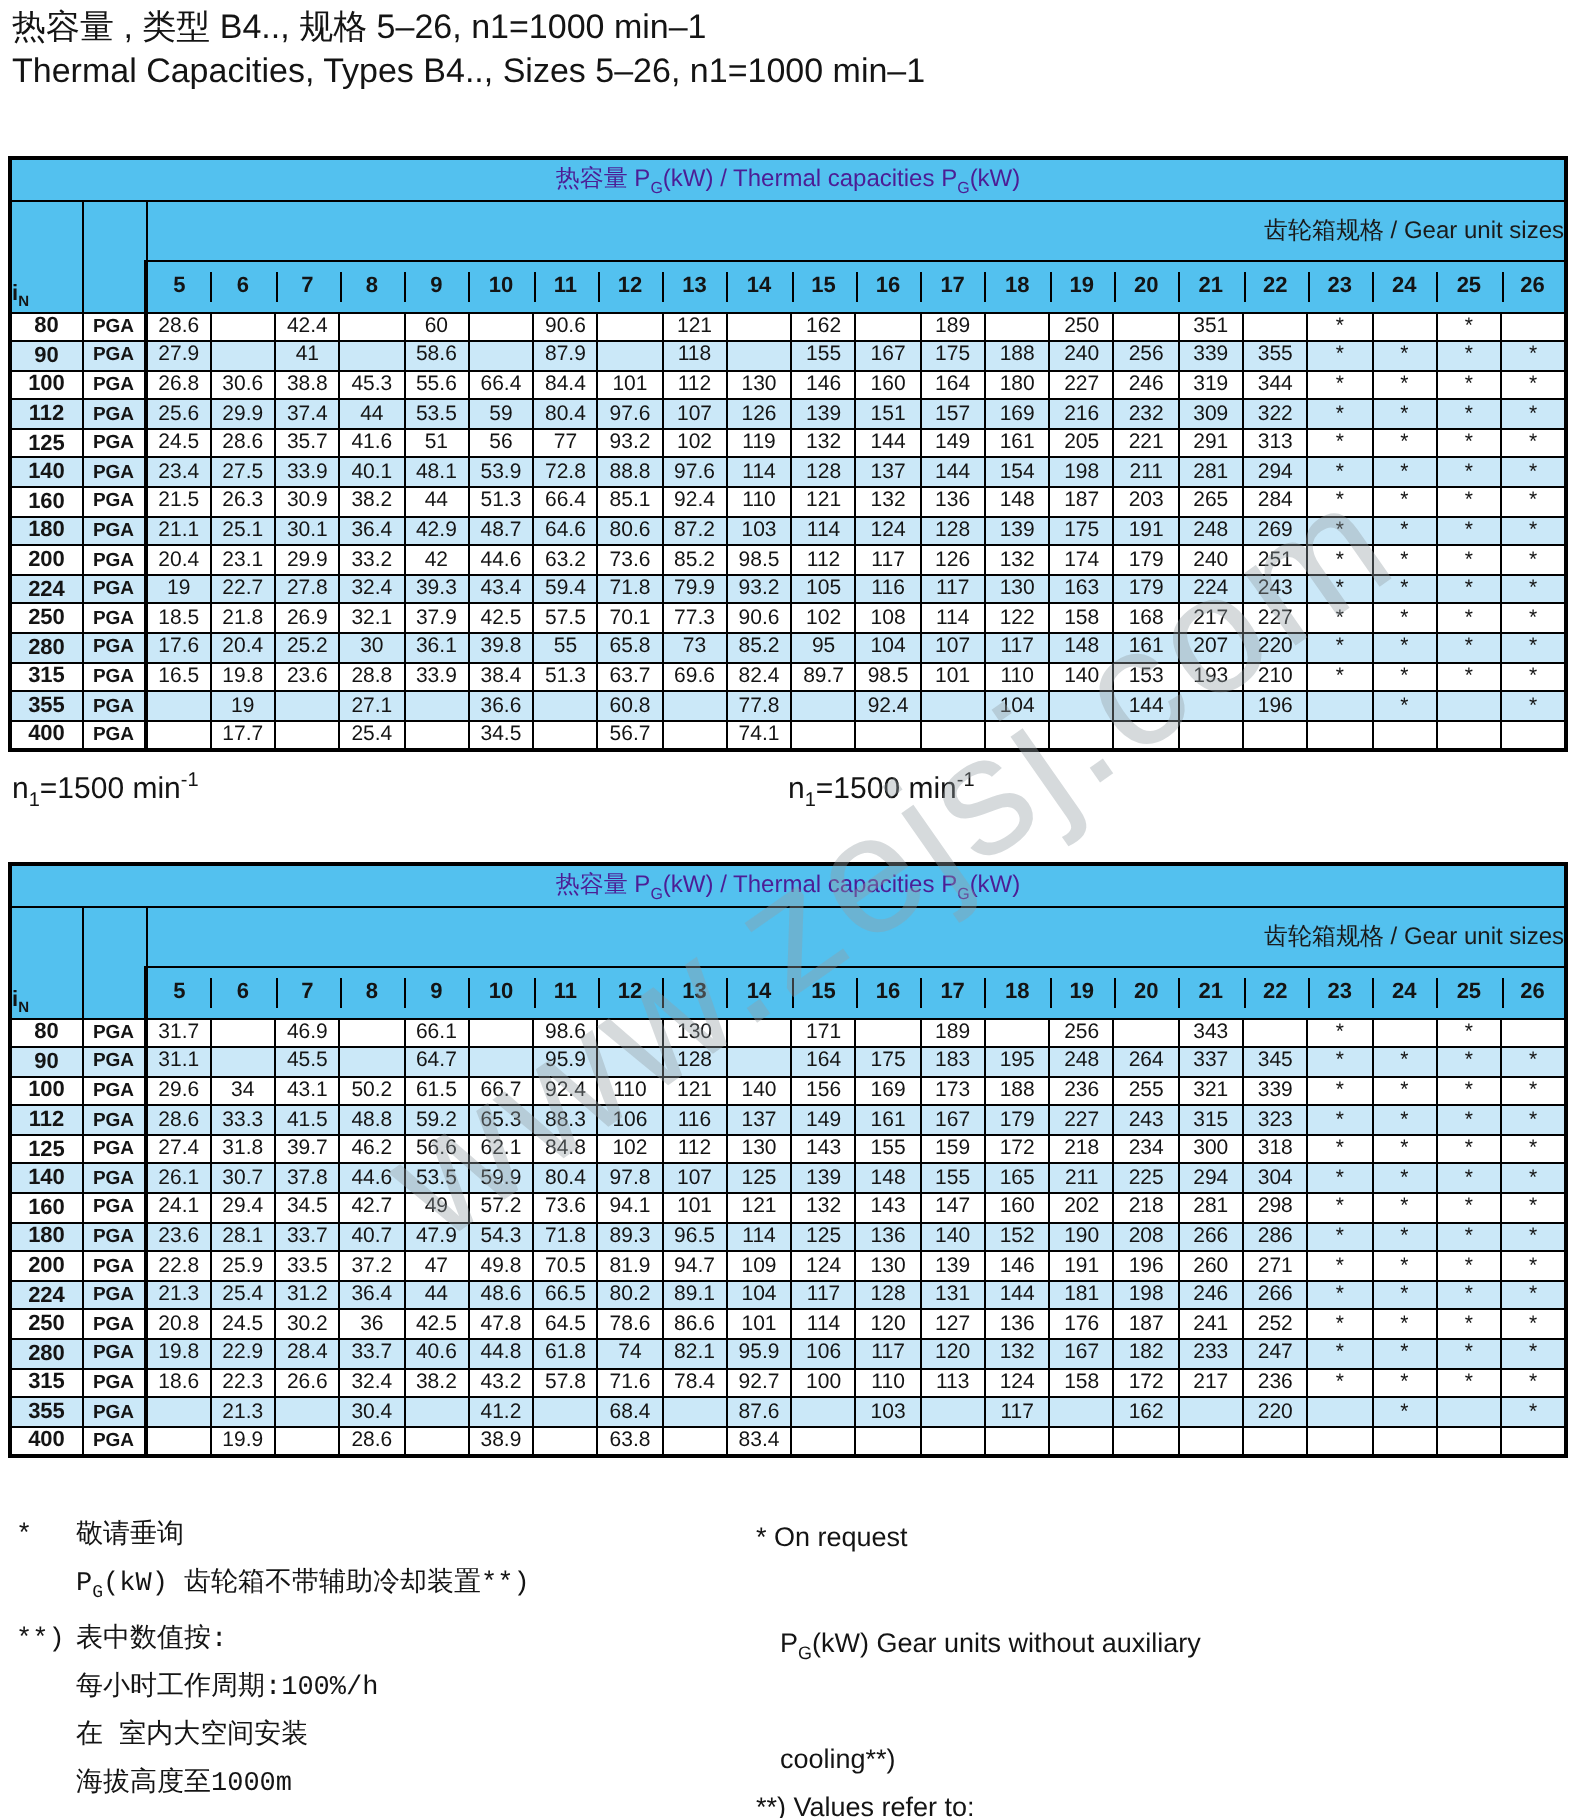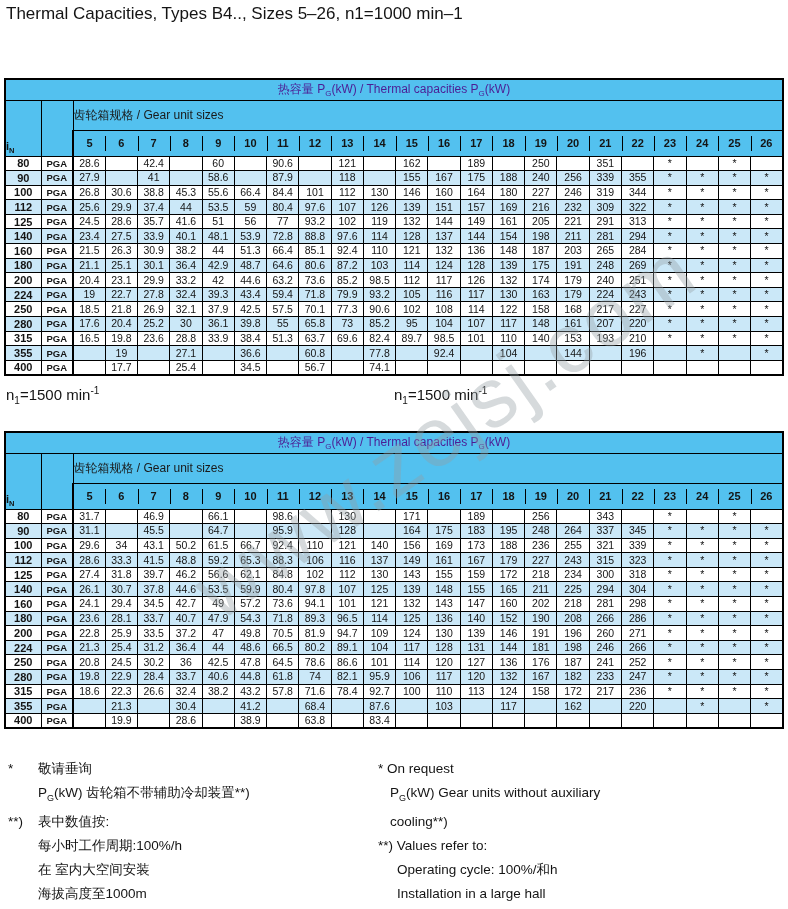--- a/index.html
+++ b/index.html
@@ -31,21 +31,21 @@
   }
   .cap-bar sub { font-size: 8px; }
   .in-cell {
     background-color: var(--header-blue); text-align: left; vertical-align: bottom;
     padding: 0 0 3px 9px; font-size: 11px; font-weight: bold; margin-top: 23px;
   }
   .in-cell sub { font-size: 7.5px; }
   .type-head { background-color: var(--header-blue); border-right: 2px solid var(--border-color); }
   .gus {
     background-color: var(--header-blue); height: 30px; font-size: 12px; font-weight: normal;
-    text-align: left; border-bottom: none; border-left: 2px solid var(--border-color); color: #1a1a1a;
+    text-align: right; border-bottom: none; border-left: 2px solid var(--border-color); color: #1a1a1a;
   }
   .sizes-row th {
     background-color: var(--header-blue); border: none;
     border-bottom: 1px solid var(--border-color);
     height: 26px; font-size: 11px; font-weight: bold; text-align: center; vertical-align: middle;
     background-image: linear-gradient(var(--border-color), var(--border-color));
     background-size: 1px 15px; background-position: 0 center; background-repeat: no-repeat;
   }
   .sizes-row th.first { background-image: none; border-left: 2px solid var(--border-color); }
   .cap-table tbody tr { height: 14.6px; }
@@ -63,34 +63,35 @@
 
   .watermark {
     position: absolute; left: 140px; top: 350px; width: 700px;
     font-size: 84px; letter-spacing: 3px; white-space: nowrap;
     color: rgba(148, 157, 164, 0.38);
     transform: rotate(-35deg); transform-origin: center;
     z-index: 5; pointer-events: none;
   }
 
   .footnotes { position: absolute; top: 757px; left: 0; width: 788px; font-size: 13.5px; line-height: 24px; }
-  .fn-left  { position: absolute; left: 8px;  width: 365px; }
+  .fn-left  { position: absolute; left: 8px;  width: 365px; font-family: Liberation Mono, monospace; }
   .fn-right { position: absolute; left: 378px; width: 402px; }
   .marker { display: inline-block; width: 30px; }
   .indent { padding-left: 30px; }
-  .ind1 { padding-left: 12px; }
+  .ind1 { padding-left: 12px; margin-top: 29px; }
   .ind2 { padding-left: 19px; }
   .footnotes sub { font-size: 9px; }
 </style>
 </head>
 <body>
 
 <div class="page">
 
   <div class="titles">
+    <div>热容量 , 类型 B4.., 规格 5–26, n1=1000 min–1</div>
     <div>Thermal Capacities, Types B4.., Sizes 5–26, n1=1000 min–1</div>
   </div>
 
   <table class="cap-table" id="table-1000">
     <colgroup>
         <col style="width:36px">
         <col style="width:32px">
       </colgroup>
     <thead>
       <tr>

